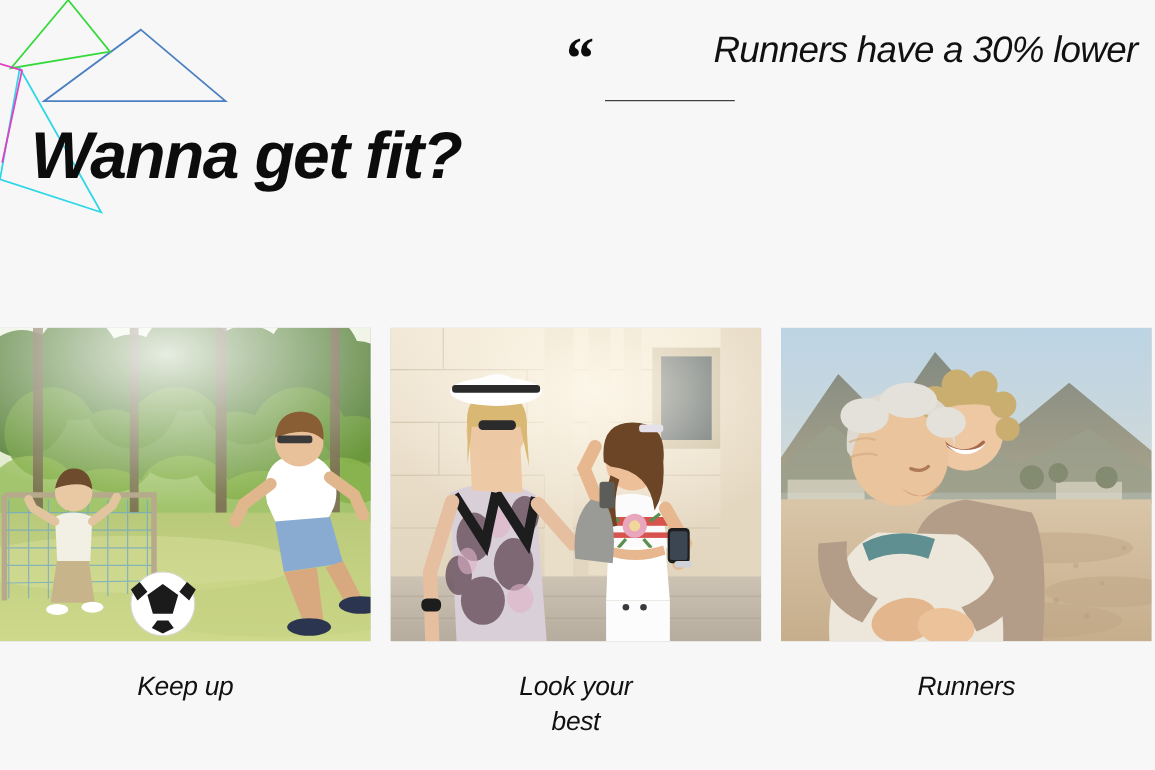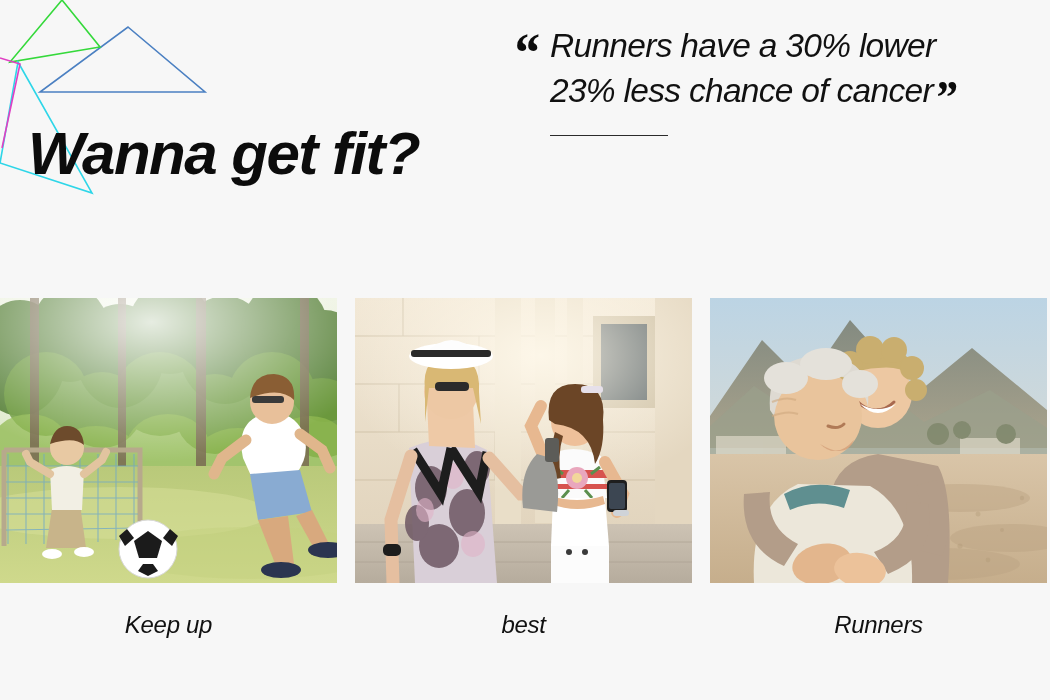--- a/index.html
+++ b/index.html
@@ -31,21 +31,21 @@
     top: 0;
     width: 260px;
     height: 220px;
     pointer-events: none;
   }
 
   
   .headline {
     position: absolute;
     left: 28px;
-    top: 84px;
+    top: 72px;
     font-size: 60px;
     line-height: 1.0;
     font-weight: 700;
     font-style: italic;
     letter-spacing: -1.5px;
     color: #0c0c0c;
     white-space: nowrap;
   }
 
   
@@ -71,21 +71,21 @@
     font-family: "Liberation Serif", serif;
   }
   .quote-text {
     font-size: 33.5px;
     line-height: 1.33;
     font-style: italic;
     font-weight: 400;
     letter-spacing: -0.7px;
     color: #111111;
     margin: 0;
-    text-align: left;
+    text-align: right;
   }
   .quote-text .qline {
     display: block;
     white-space: nowrap;
   }
   .quote-mark-close {
     display: inline-block;
     font-size: 46px;
     line-height: 0;
     font-weight: 700;
@@ -167,21 +167,20 @@
     <polyline points="0,58 20,64 2,148" fill="none" stroke="#e03fc3" stroke-width="1.6"></polyline>
   </svg>
 
   <h1 class="headline">Wanna get fit?</h1>
 
   <div class="quote-block">
     <div class="quote-body">
       <span class="quote-mark-open">“</span>
       <p class="quote-text">
         <span class="qline">Runners have a 30% lower</span>
-        <span class="qline"><span>23% less chance of cancer</span><span class="quote-mark-close">”</span></span>
       </p>
     </div>
     <div class="attrib-rule"></div>
   </div>
 
   <div class="cards">
 
     <div class="card">
       <div class="photo">
         <svg viewBox="0 0 337 285" preserveAspectRatio="xMidYMid slice">
@@ -373,20 +372,21 @@
             <circle cx="220" cy="124" r="24" fill="#eec09a"></circle>
             <path d="M194 122 Q190 86 220 86 Q252 86 248 122 Q250 150 240 166 Q236 130 200 126Z" fill="#6b4526"></path>
             <path d="M200 134 q-8 26 -4 48 l10 -2 q-4 -22 2 -42Z" fill="#6b4526"></path>
             <rect x="226" y="88" width="22" height="7" rx="3" fill="#e6e0ea"></rect>
             <path d="M182 156 q-18 18 -14 54 l34 4 q4 -36 -6 -54Z" fill="#9a9a96"></path>
             <rect x="190" y="140" width="14" height="24" rx="3" fill="#5c5c58"></rect>
           </g>
         </svg>
       </div>
       <div class="caption">
+        <span class="cline">Look your</span>
         <span class="cline">best</span>
       </div>
     </div>
 
     <div class="card">
       <div class="photo">
         <svg viewBox="0 0 337 285" preserveAspectRatio="xMidYMid slice">
           <defs>
             <linearGradient id="g3sky" x1="0" y1="0" x2="0" y2="1">
               <stop offset="0" stop-color="#bcd4e4"></stop>

